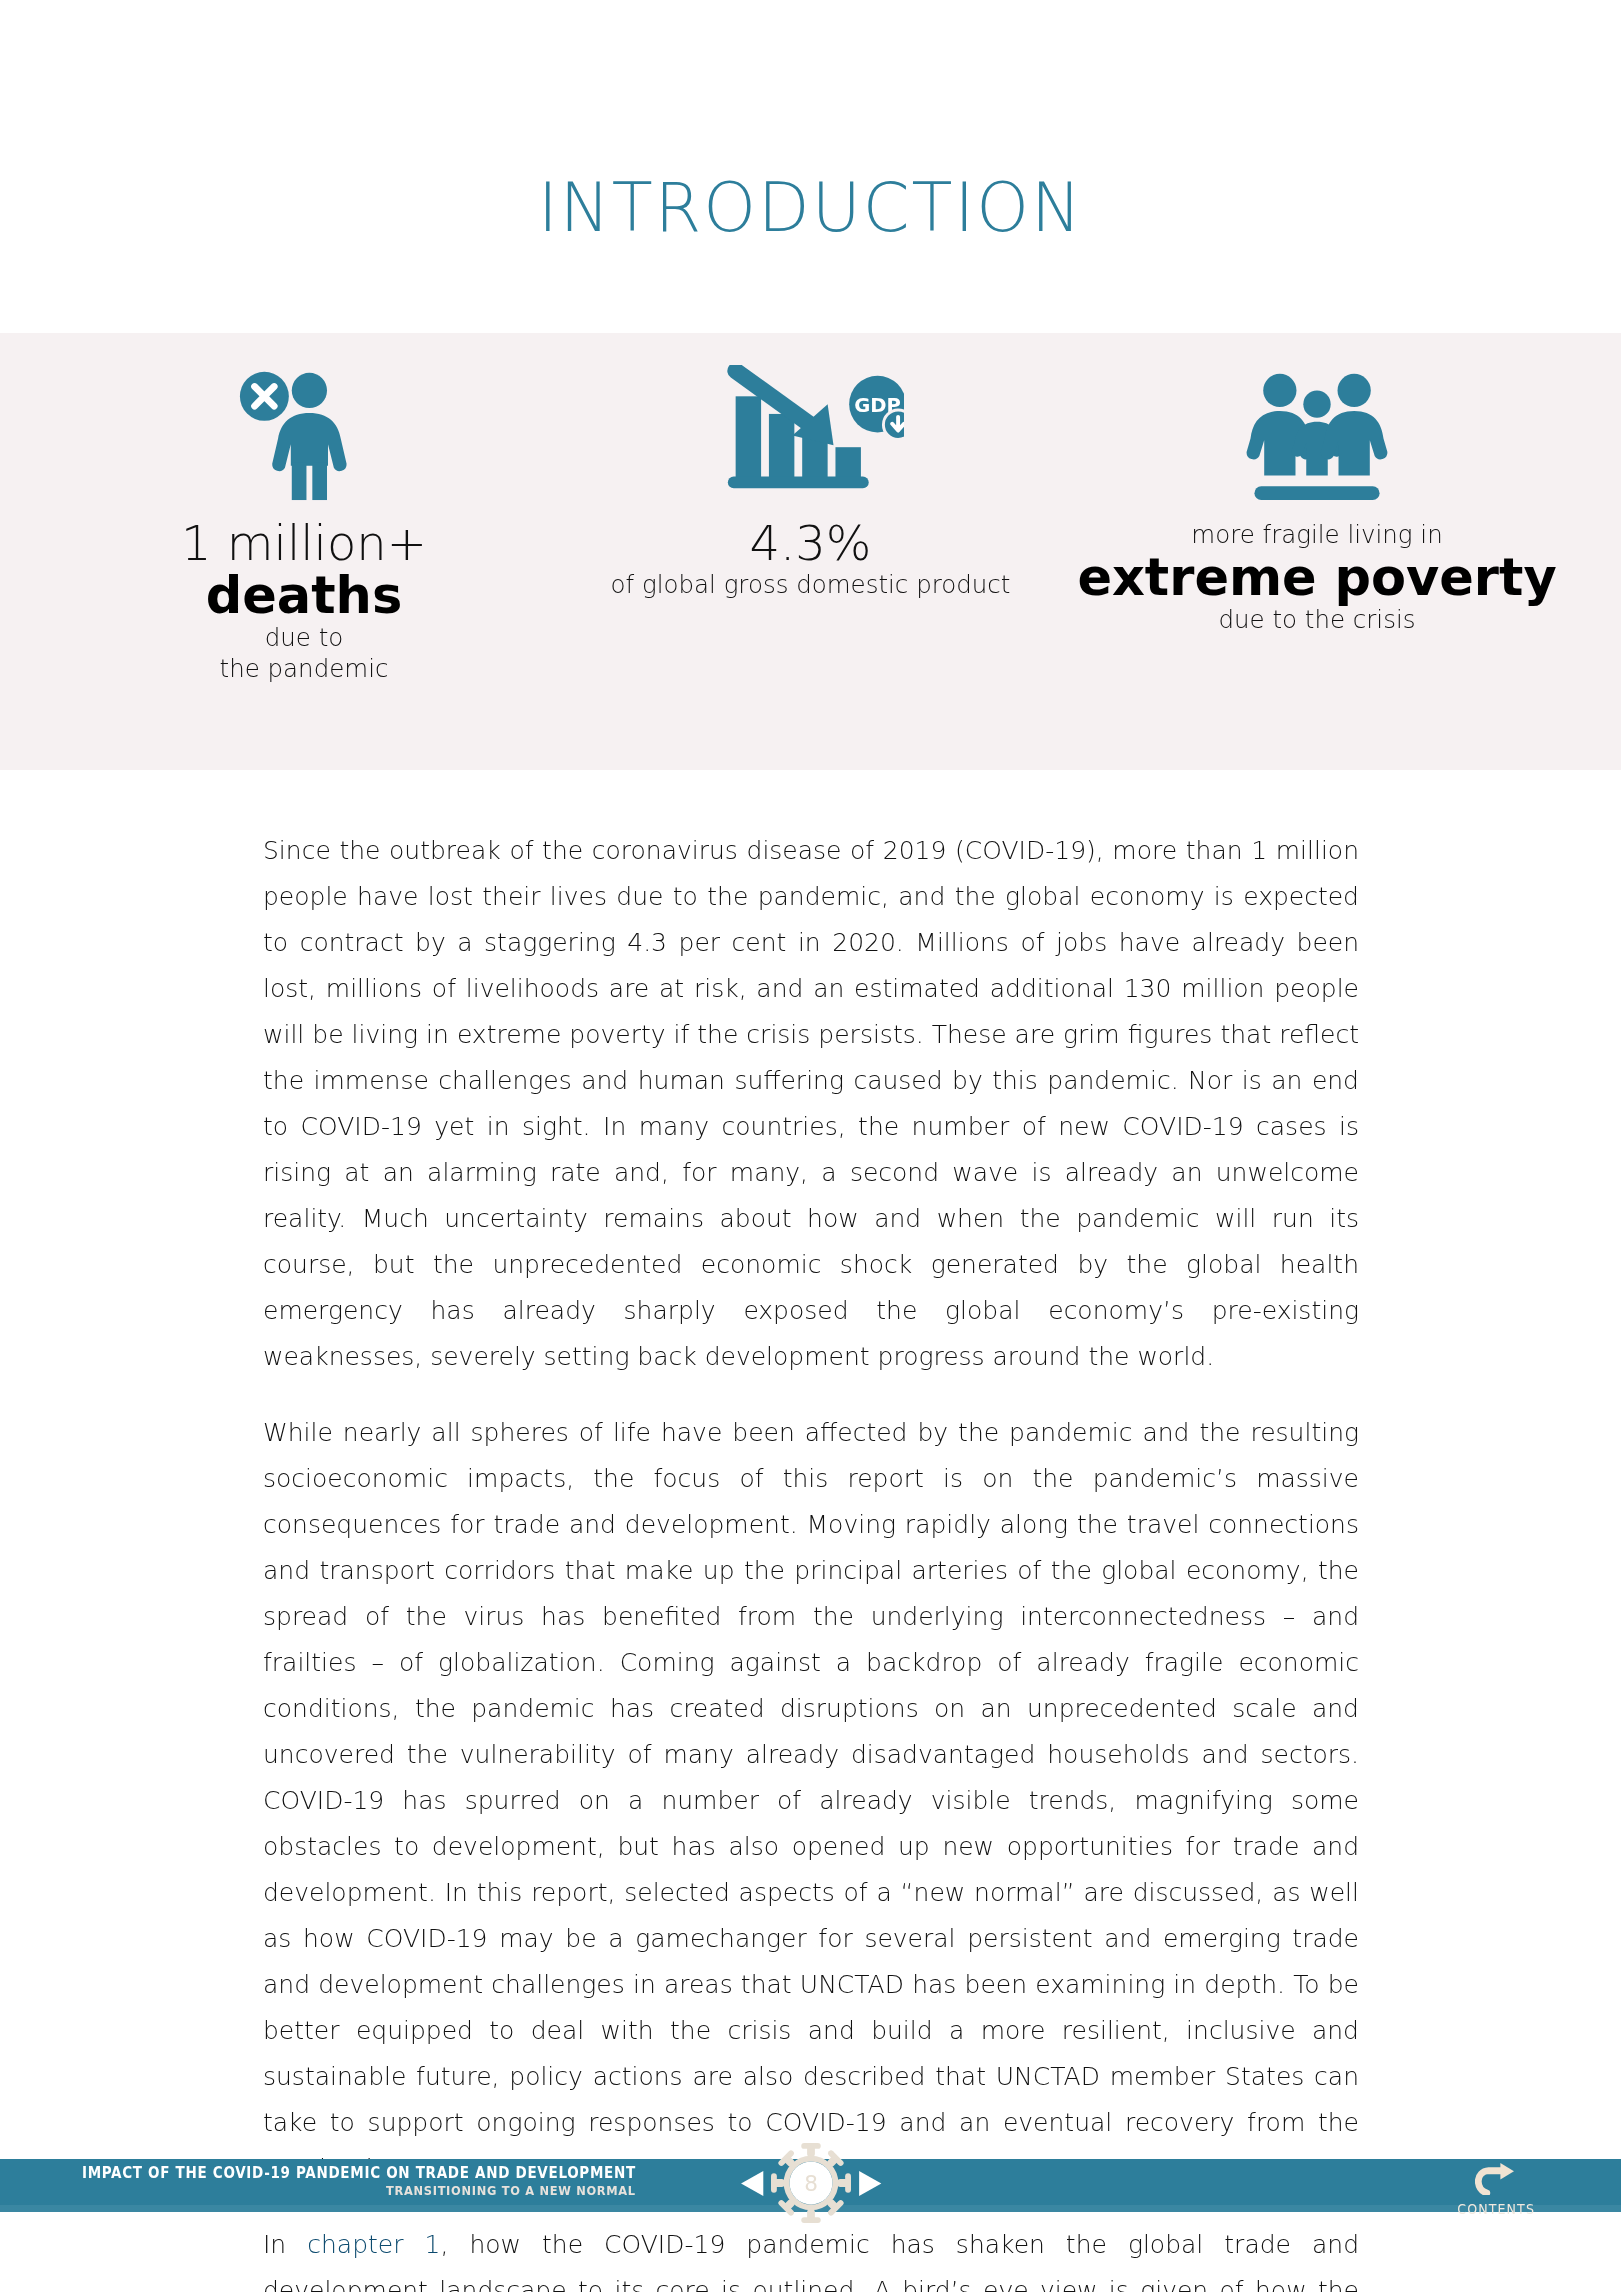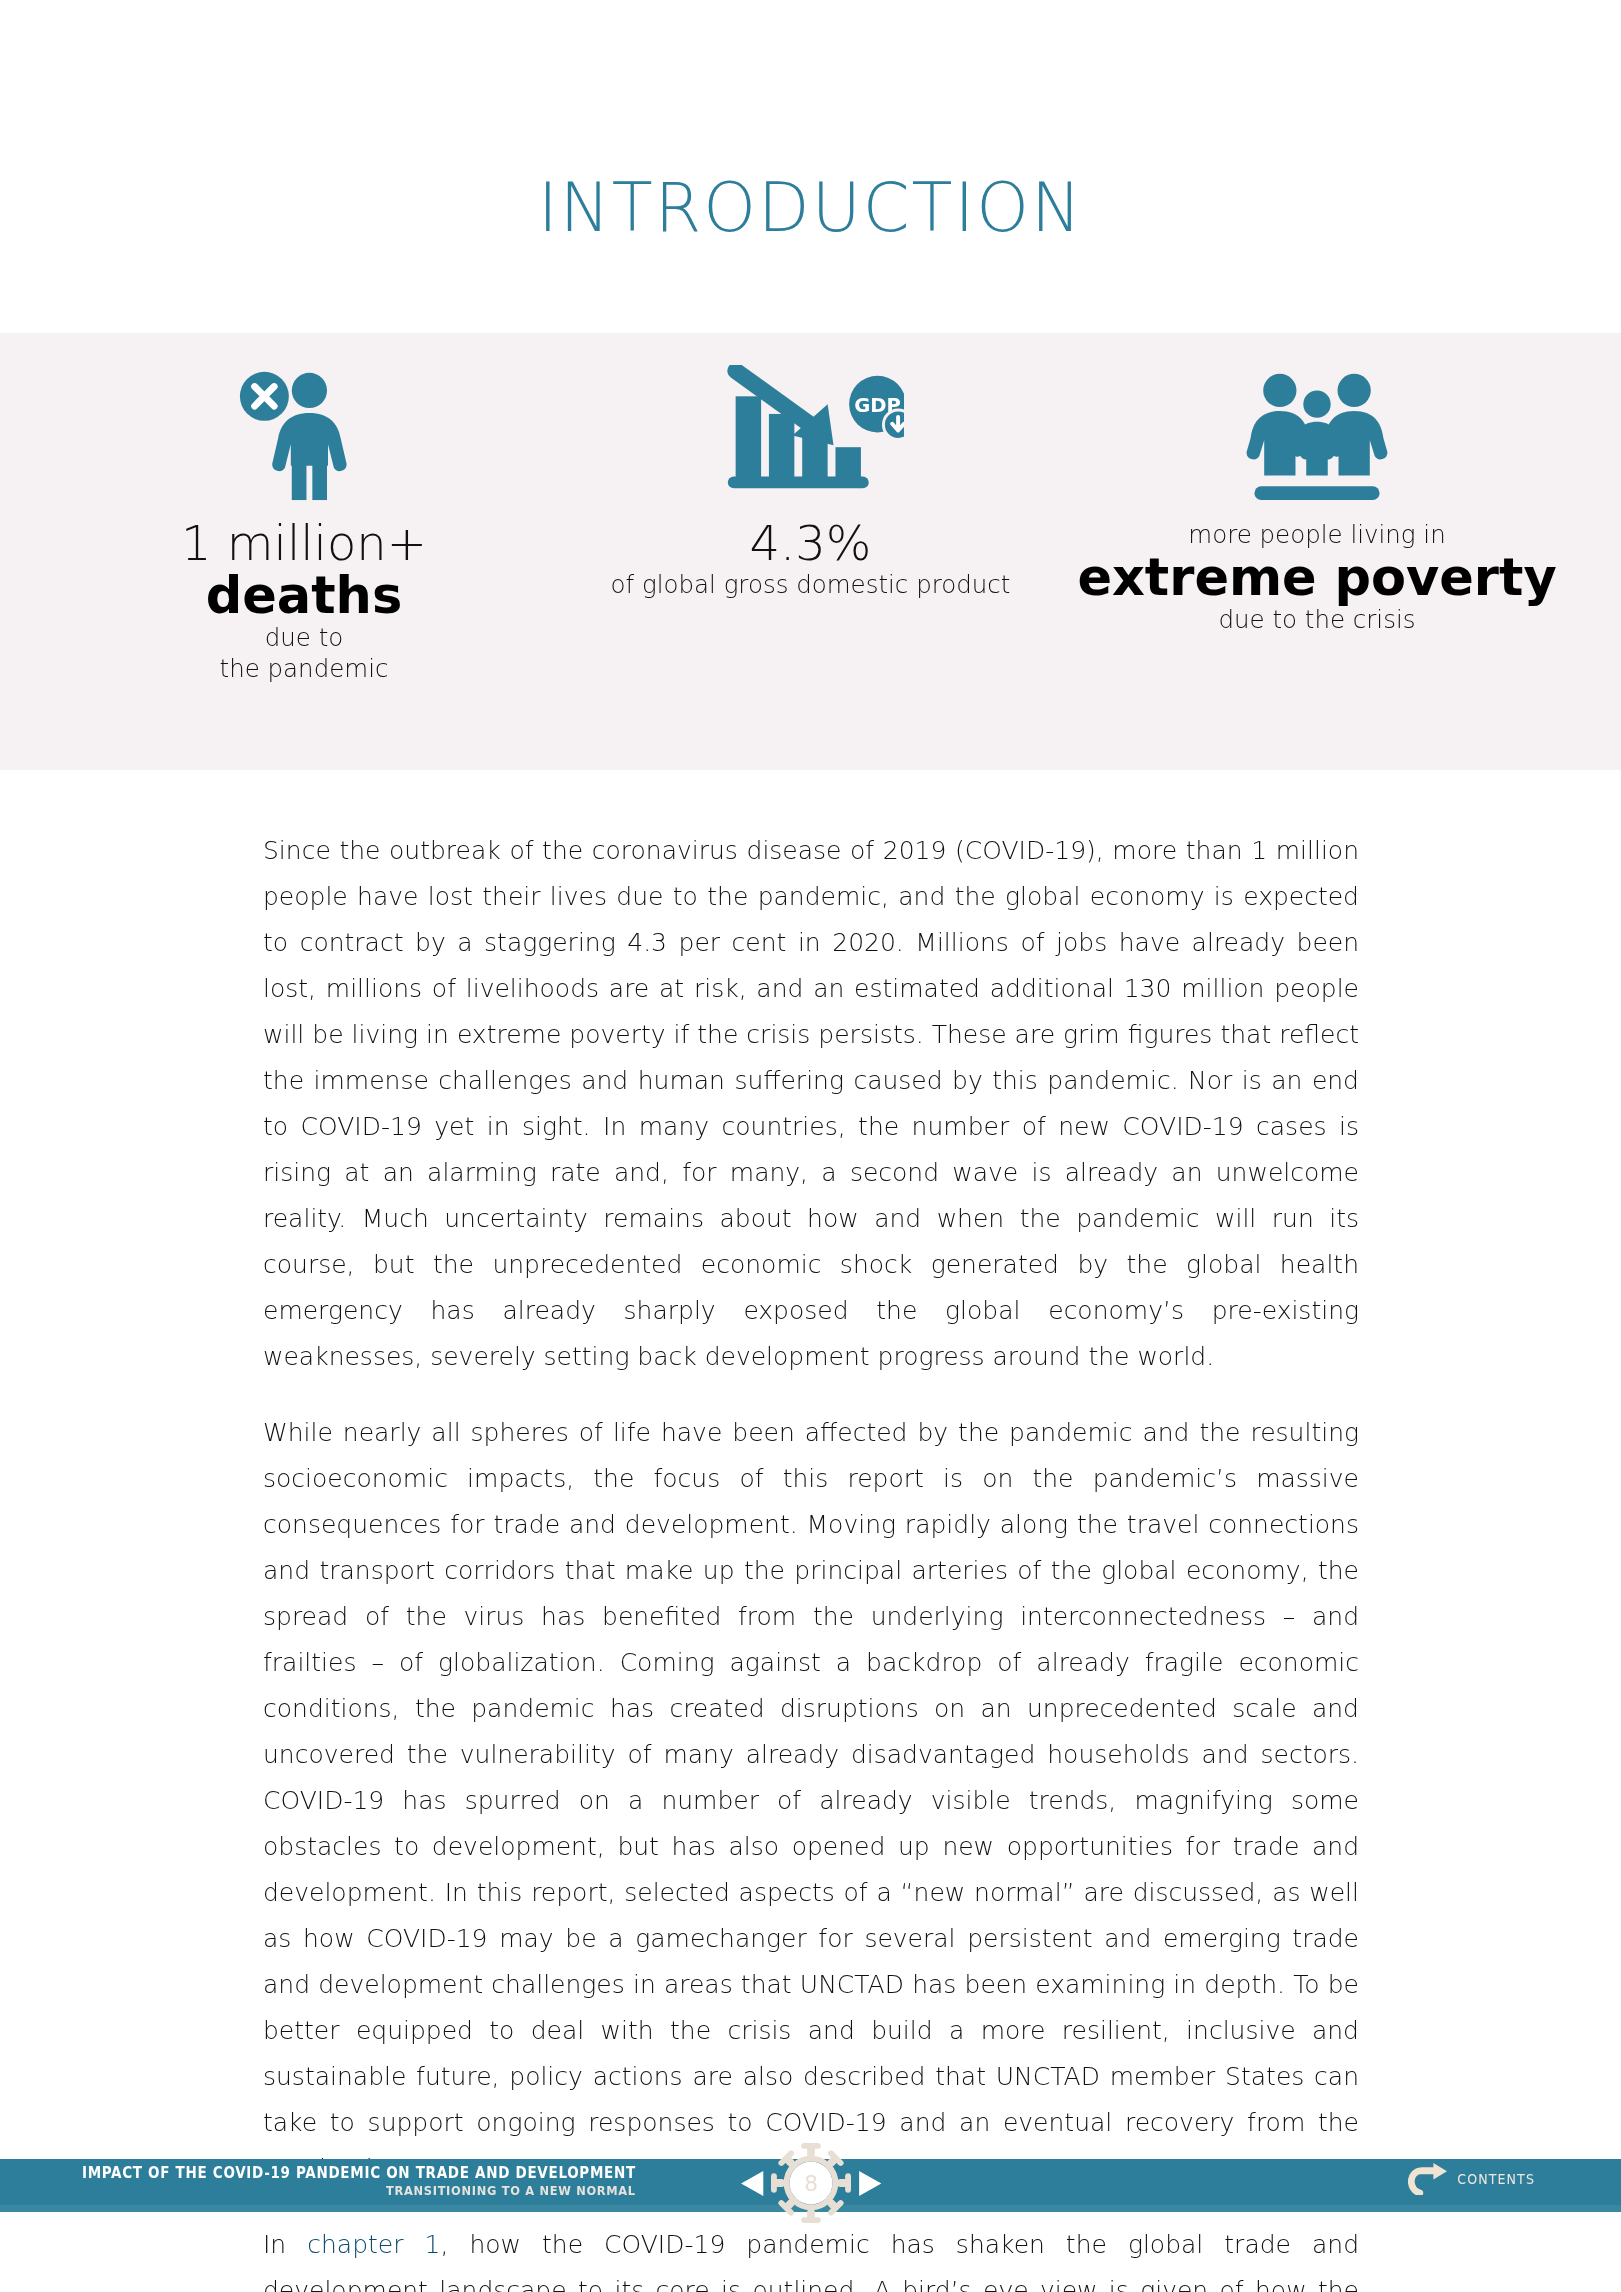--- a/index.html
+++ b/index.html
@@ -168,20 +168,21 @@
     font-family: "DejaVu Sans", sans-serif;
   }
 
   .contents-link {
     position: absolute;
     right: 86px;
     top: 2162px;
     display: flex;
     align-items: center;
     gap: 5.9px;
+    flex-direction: column;
   }
   .contents-label {
     font-size: 14px;
     letter-spacing: 1.1px;
     color: #f1e9df;
     font-family: "DejaVu Sans Condensed", "Liberation Sans Narrow", "Liberation Sans", sans-serif;
   }
 </style>
 </head>
 <body>
@@ -244,21 +245,21 @@
 
         <circle cx="90" cy="40" r="14" fill="#2d7e9b"></circle>
         <path d="M90 58 c-15 0 -21 9 -23 21 l-3 9 a6 6 0 0 0 11 3 l4 -11 v33 h22 v-33 l4 11 a6 6 0 0 0 11 -3 l-3 -9 c-2 -12 -8 -21 -23 -21 z" fill="#2d7e9b"></path>
 
         <circle cx="128" cy="26" r="17" fill="#2d7e9b"></circle>
         <path d="M128 47 c-20 0 -28 12 -30 28 l-4 14 a7 7 0 0 0 13 4 l5 -16 v36 h32 v-36 l5 16 a7 7 0 0 0 13 -4 l-4 -14 c-2 -16 -10 -28 -30 -28 z" fill="#2d7e9b"></path>
 
         <rect x="26" y="124" width="128" height="14" rx="7" fill="#2d7e9b"></rect>
       </svg>
     </div>
-    <div class="stat-sub">more people living in</div>
+    <div class="stat-sub">more fragile living in</div>
     <div class="stat-bold">extreme poverty</div>
     <div class="stat-sub">due to the crisis</div>
   </div>
 
 </div>
 
 <div class="body-copy">
   <p>Since the outbreak of the coronavirus disease of 2019 (COVID-19), more than 1 million people have lost their lives due to the pandemic, and the global economy is expected to contract by a staggering 4.3 per cent in 2020. Millions of jobs have already been lost, millions of livelihoods are at risk, and an estimated additional 130 million people will be living in extreme poverty if the crisis persists. These are grim figures that reflect the immense challenges and human suffering caused by this pandemic. Nor is an end to COVID-19 yet in sight. In many countries, the number of new COVID-19 cases is rising at an alarming rate and, for many, a second wave is already an unwelcome reality. Much uncertainty remains about how and when the pandemic will run its course, but the unprecedented economic shock generated by the global health emergency has already sharply exposed the global economy’s pre-existing weaknesses, severely setting back development progress around the world.</p>
   <p>While nearly all spheres of life have been affected by the pandemic and the resulting socioeconomic impacts, the focus of this report is on the pandemic’s massive consequences for trade and development. Moving rapidly along the travel connections and transport corridors that make up the principal arteries of the global economy, the spread of the virus has benefited from the underlying interconnectedness – and frailties – of globalization. Coming against a backdrop of already fragile economic conditions, the pandemic has created disruptions on an unprecedented scale and uncovered the vulnerability of many already disadvantaged households and sectors. COVID-19 has spurred on a number of already visible trends, magnifying some obstacles to development, but has also opened up new opportunities for trade and development. In this report, selected aspects of a “new normal” are discussed, as well as how COVID-19 may be a gamechanger for several persistent and emerging trade and development challenges in areas that UNCTAD has been examining in depth. To be better equipped to deal with the crisis and build a more resilient, inclusive and sustainable future, policy actions are also described that UNCTAD member States can take to support ongoing responses to COVID-19 and an eventual recovery from the pandemic.</p>
   <p><span>In </span><span class="chapter-link">chapter 1</span><span>, how the COVID-19 pandemic has shaken the global trade and development landscape to its core is outlined. A bird’s eye view is given of how the global health emergency developed into a global economic shock. There is a close look at the immediate impacts on global growth, international trade and foreign direct investment and how the crisis has affected global production, employment and ultimately individual livelihoods. Touching on a wide range of indicators that depict the pandemic’s impact, the fact that the impact is asymmetric and tilted towards the most vulnerable, both within and across countries, is highlighted.</span></p>

